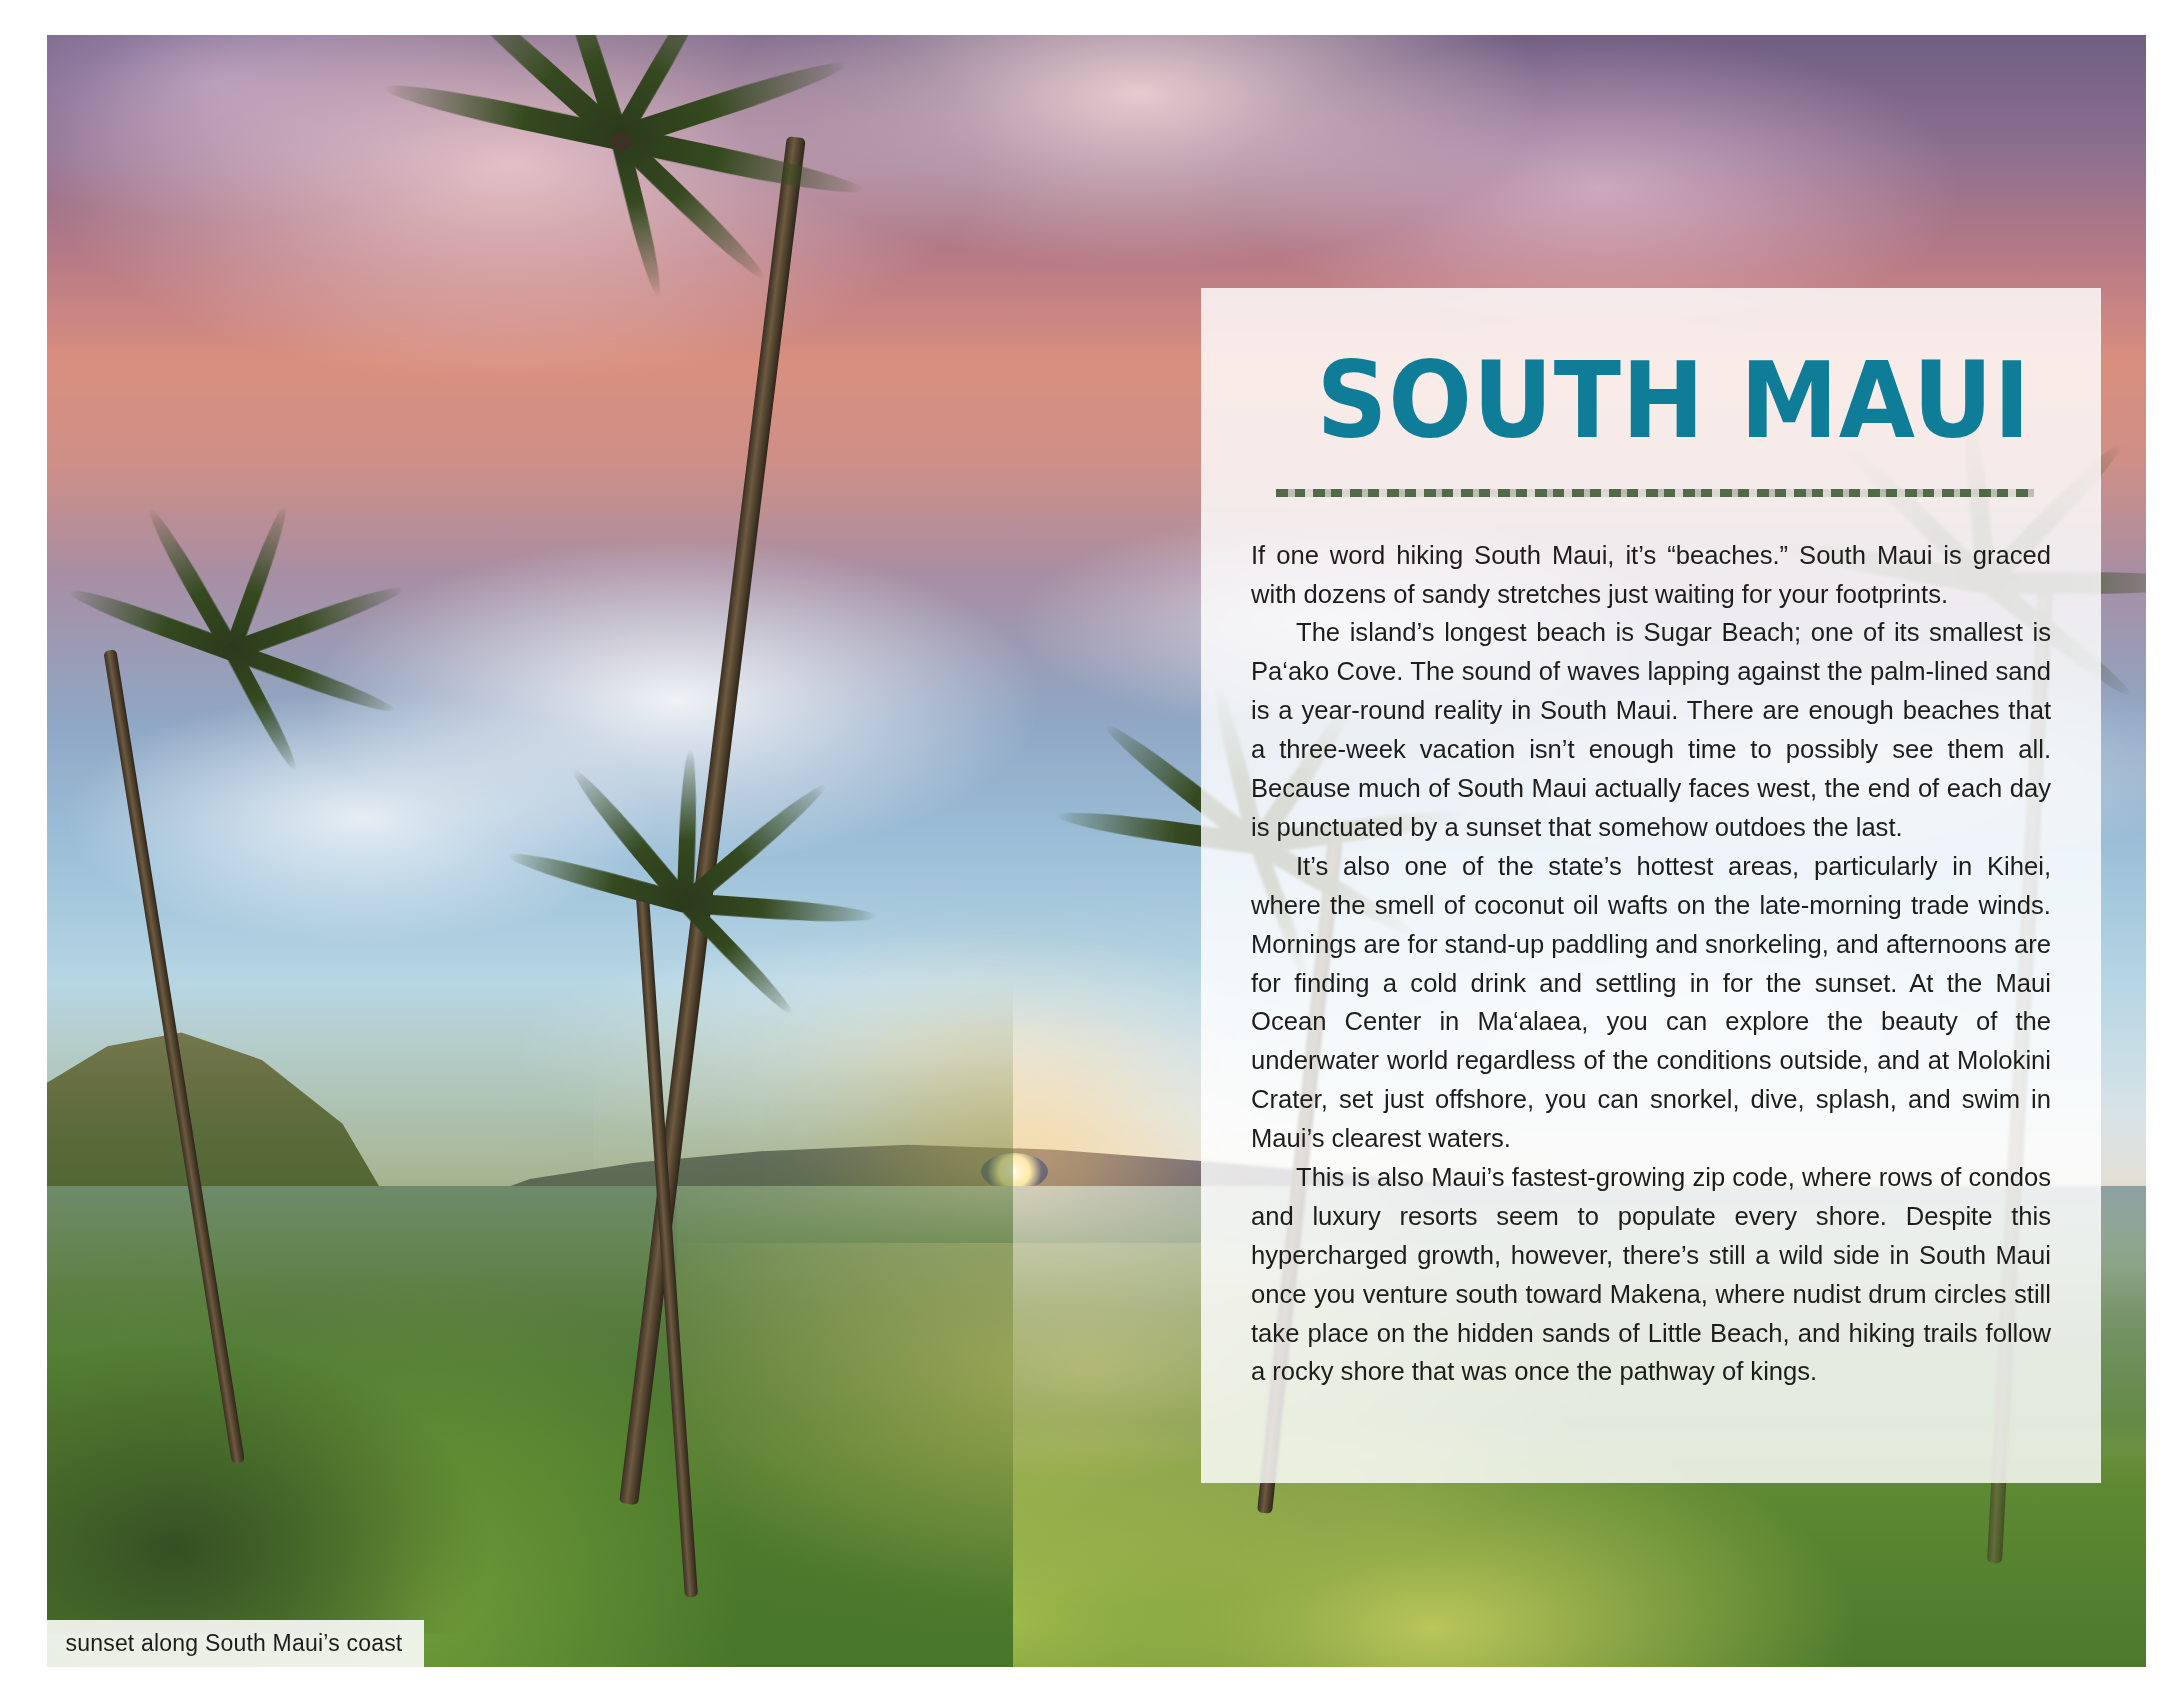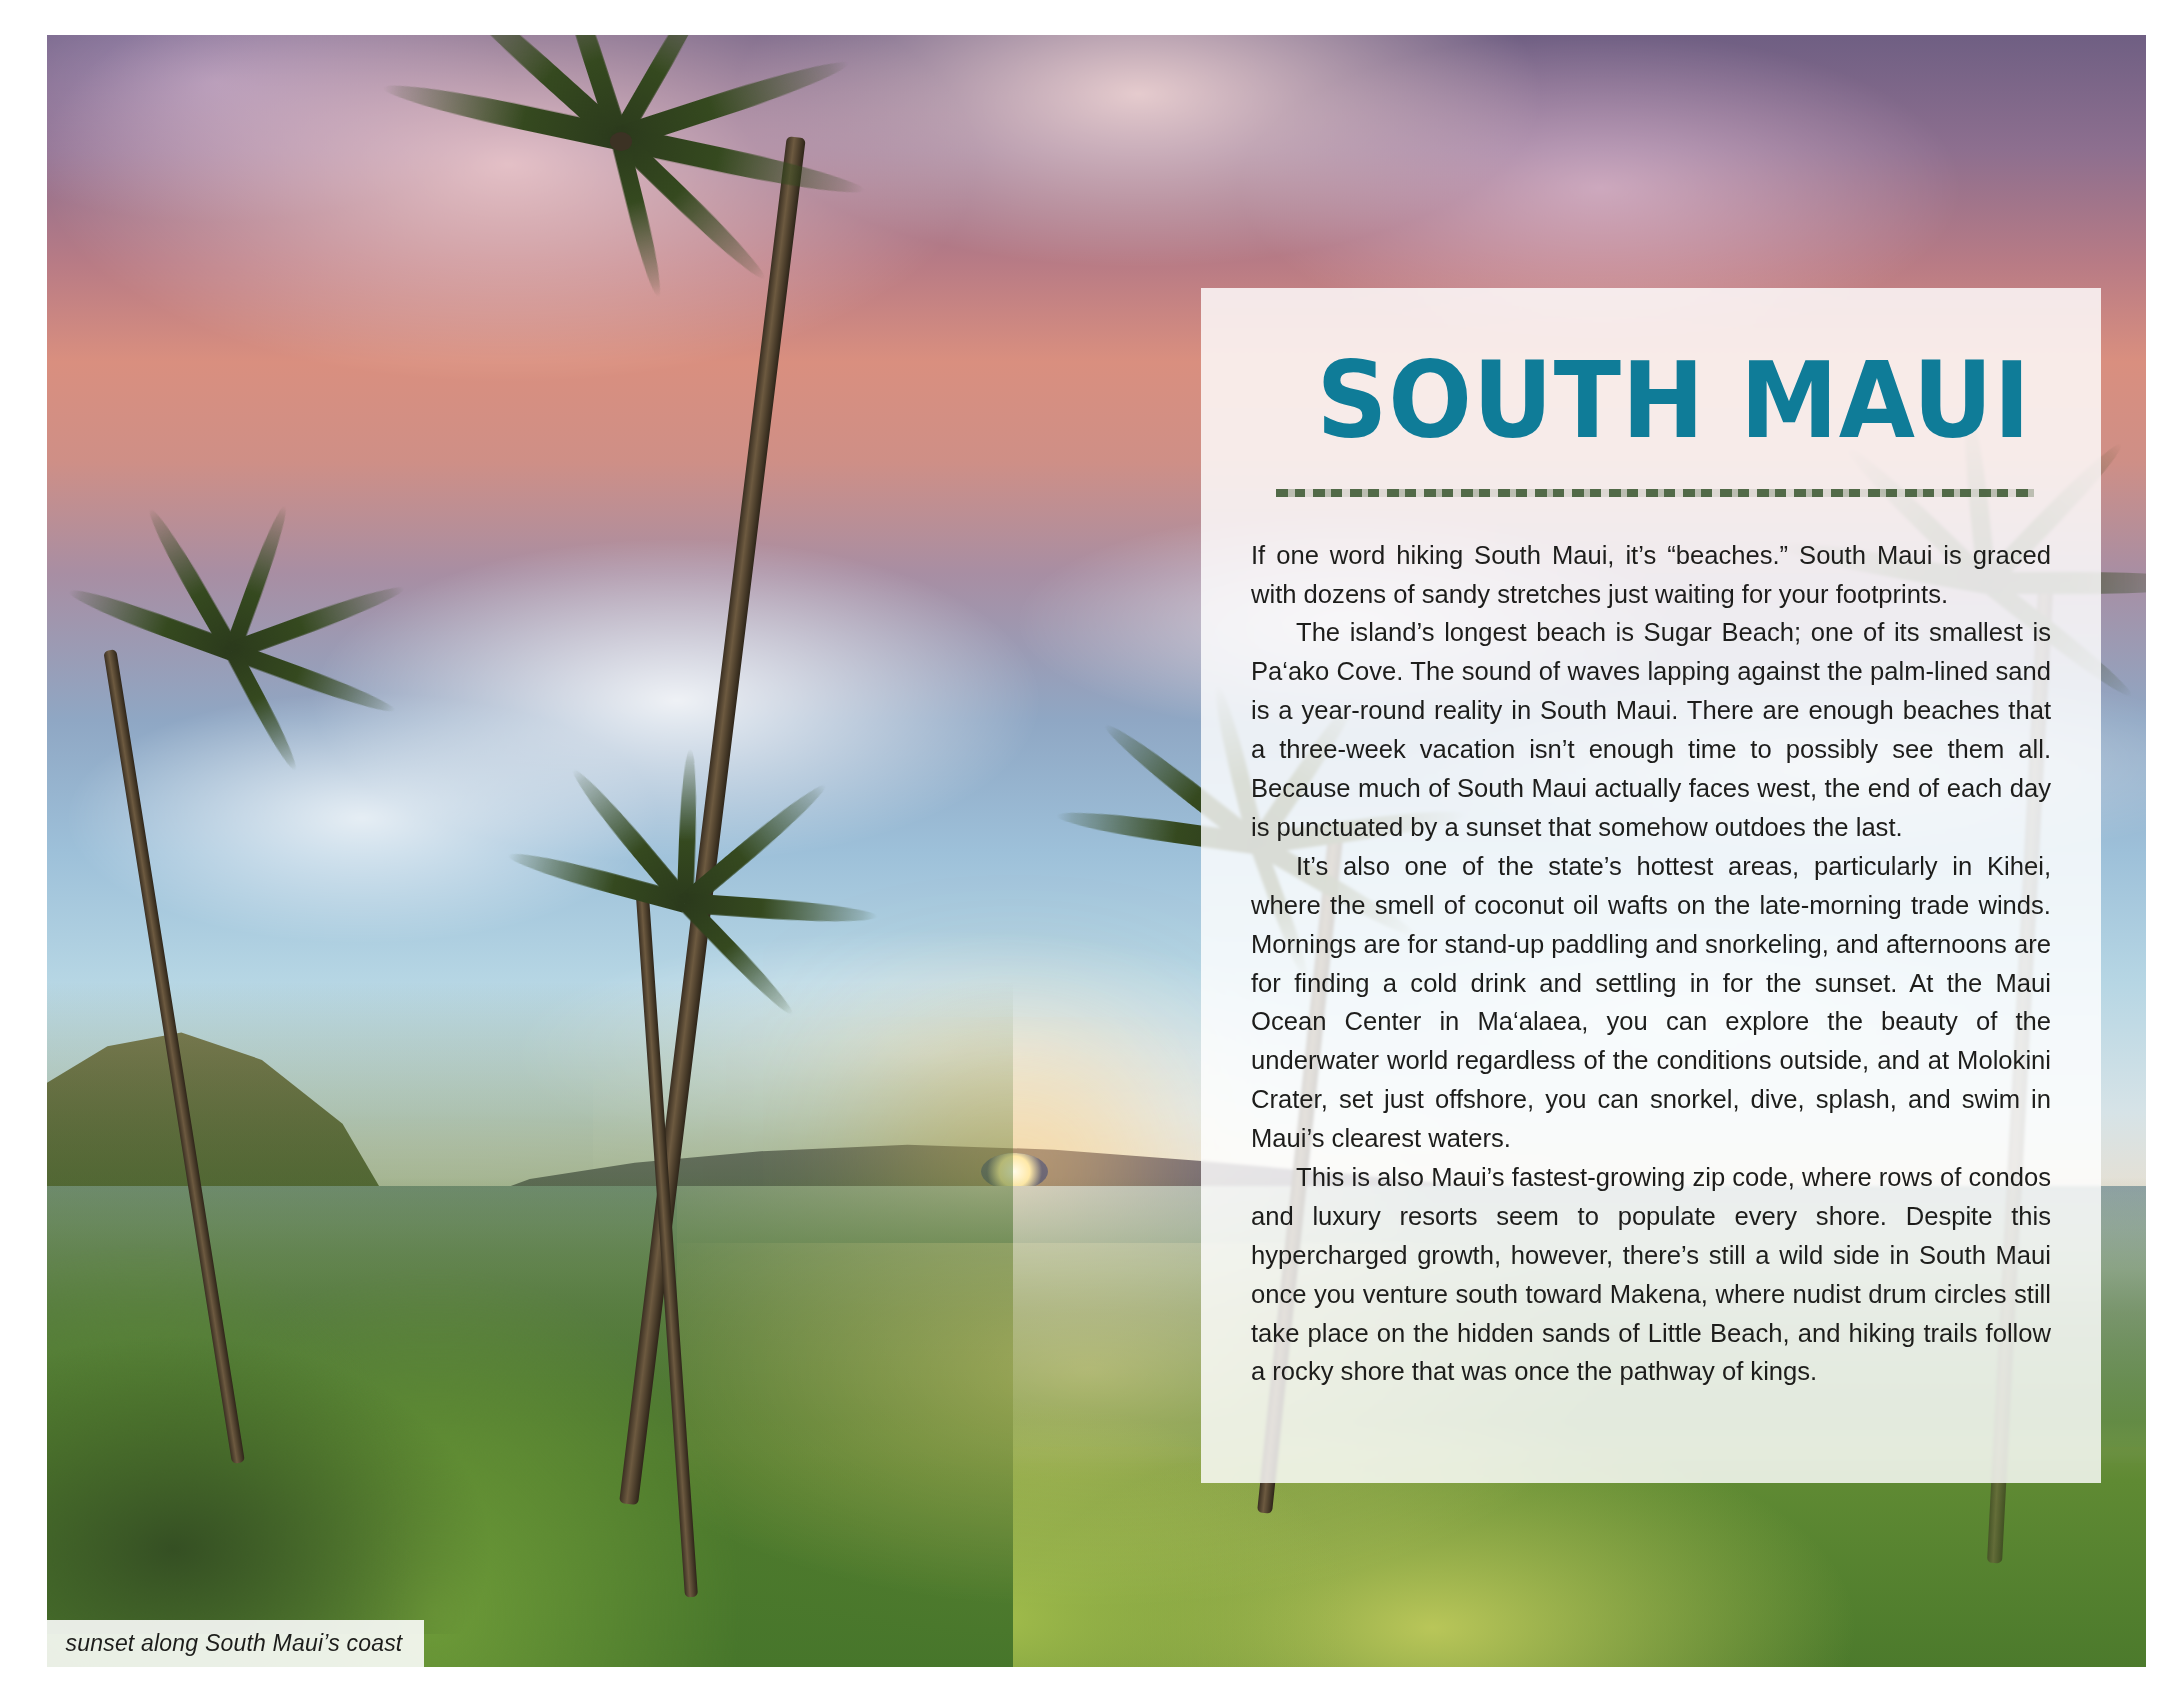--- a/index.html
+++ b/index.html
@@ -21,21 +21,20 @@
 
   
   .photo {
     position: absolute;
     left: 47px;
     top: 35px;
     width: 2099px;
     height: 1632px;
     overflow: hidden;
     background: #1b2b3a;
-    font-style: italic;
   }
 
   
   .sky {
     position: absolute;
     inset: 0;
     background:
       linear-gradient(to bottom,
         #6f5f83 0%,
         #8d6f8f 7%,

